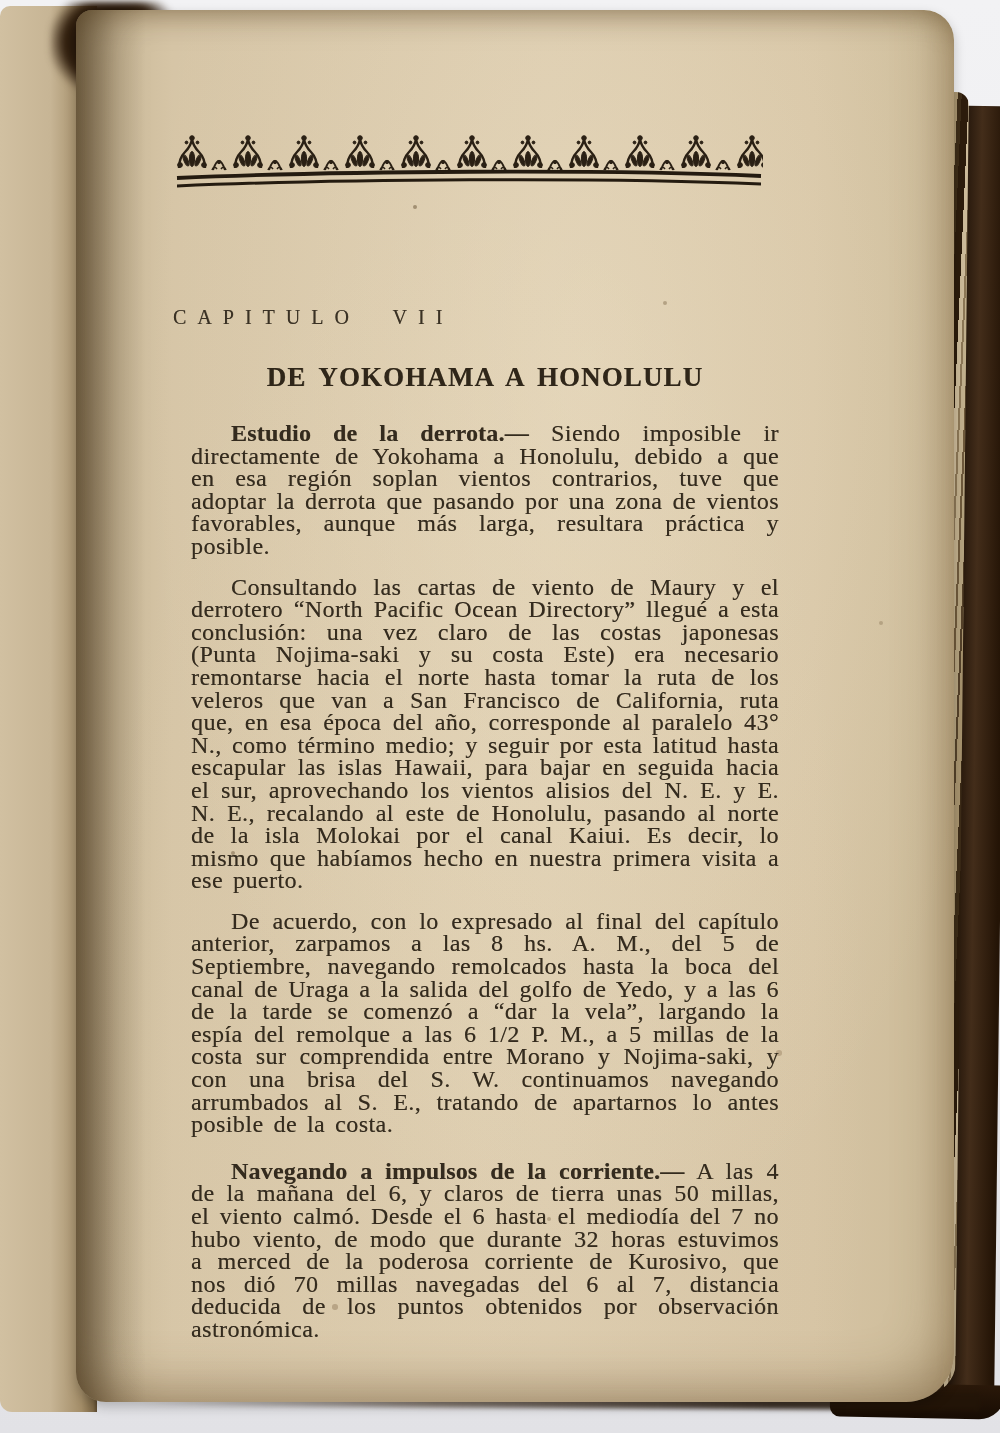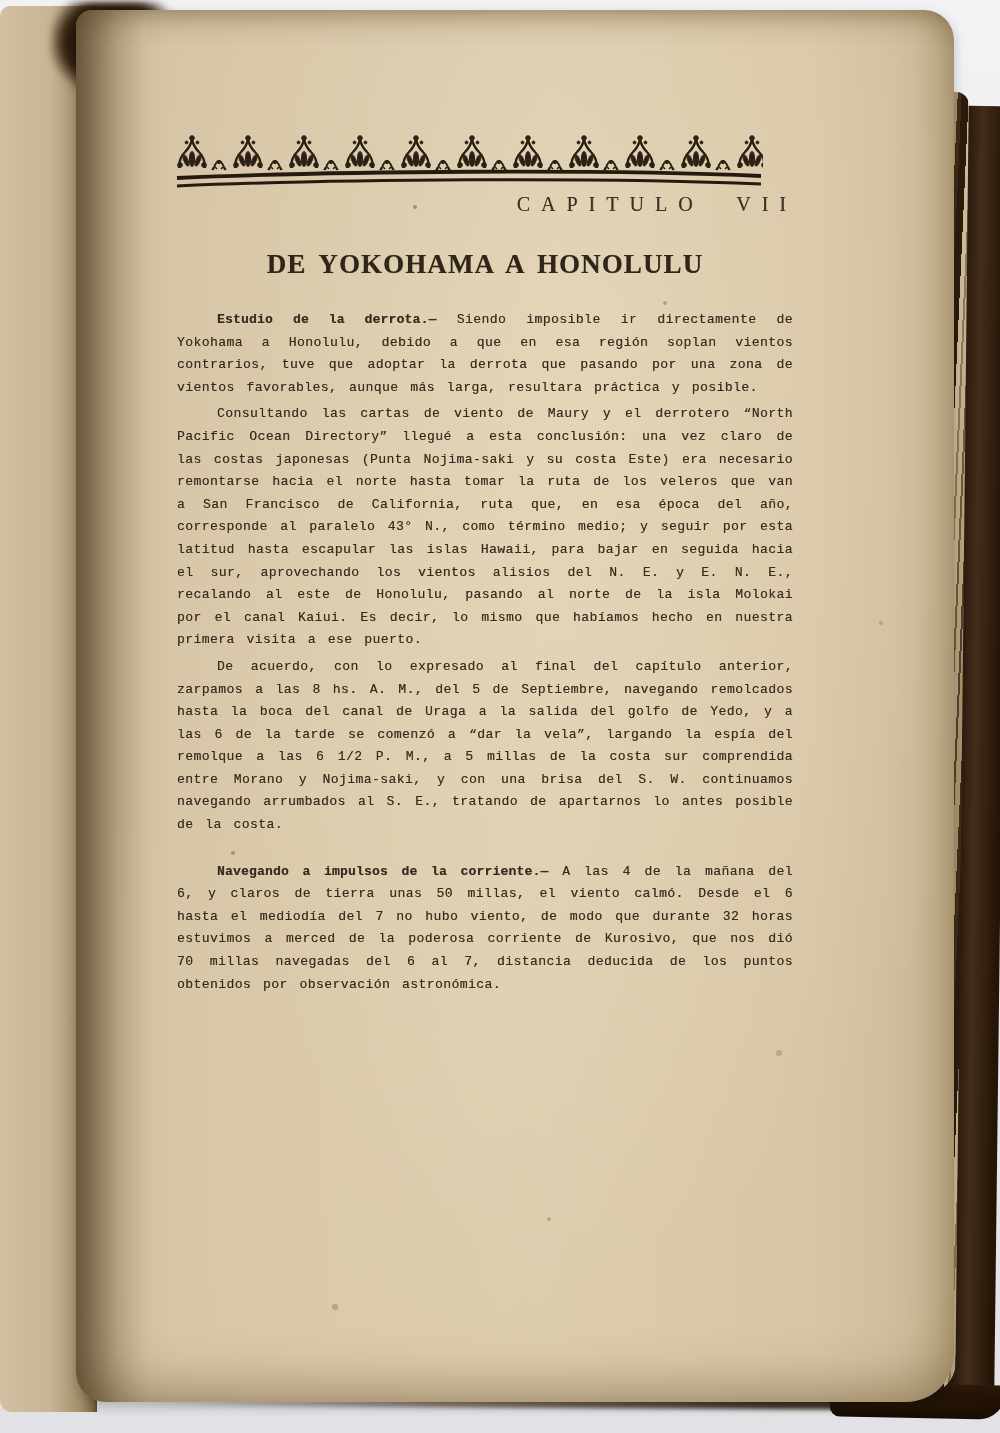--- a/index.html
+++ b/index.html
@@ -55,30 +55,30 @@
           588px 292px 0 1px rgba(96,74,44,.35),
           156px 842px 0 1px rgba(88,66,38,.40),
           702px 1042px 0 2px rgba(118,94,60,.30),
           258px 1296px 0 2px rgba(112,88,56,.32),
           472px 1208px 0 1px rgba(96,74,44,.30),
           804px 612px 0 1px rgba(100,78,46,.28);}
 
   
   .content{position:absolute;left:97px;top:0;width:624px;color:#342b1e;}
   .ornament{display:block;margin:121px 0 0 2px;}
-  .chapter{text-align:right;font-size:20px;
+  .chapter{margin-top:113px;text-align:left;font-size:20px;
         letter-spacing:11px;word-spacing:17px;color:#3a3124;
         text-shadow:.3px .3px .4px rgba(50,41,28,.5);}
   .title{margin-top:33px;text-align:center;font-weight:bold;font-size:27px;
         letter-spacing:1.1px;word-spacing:5px;color:#2f2619;
         text-shadow:.3px .3px .4px rgba(47,38,25,.55);}
   .body{margin-top:29px;}
-  .body p{margin:4px;font-size:13px;line-height:22.6px;text-align:justify;
+  .body p{margin:18px;font-size:24px;line-height:22.6px;text-align:justify;
         text-indent:40px;word-spacing:3.5px;letter-spacing:.45px;
-        text-shadow:.3px .3px .4px rgba(52,43,30,.5);font-family:Liberation Mono, monospace;}
+        text-shadow:.3px .3px .4px rgba(52,43,30,.5);}
   .body p.gap{margin-top:24px;}
   .body b{letter-spacing:.2px;}
 </style>
 </head>
 <body>
 
 <div class="shot">
   <div class="cover-right"></div>
   <div class="cover-bottom"></div>
   <div class="under-shadow"></div>

